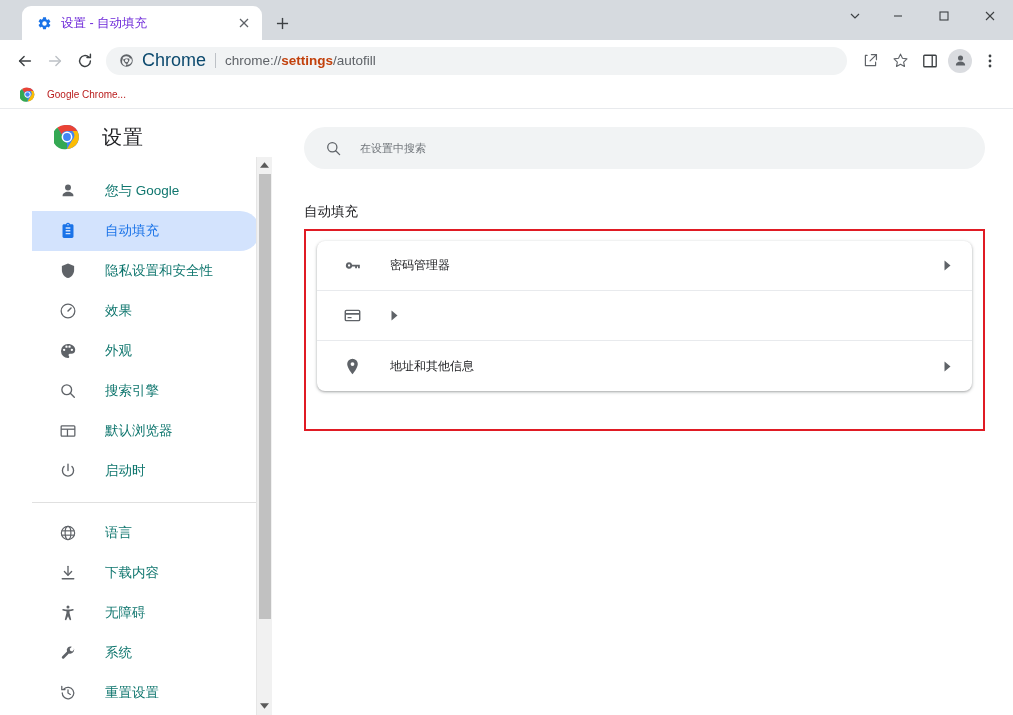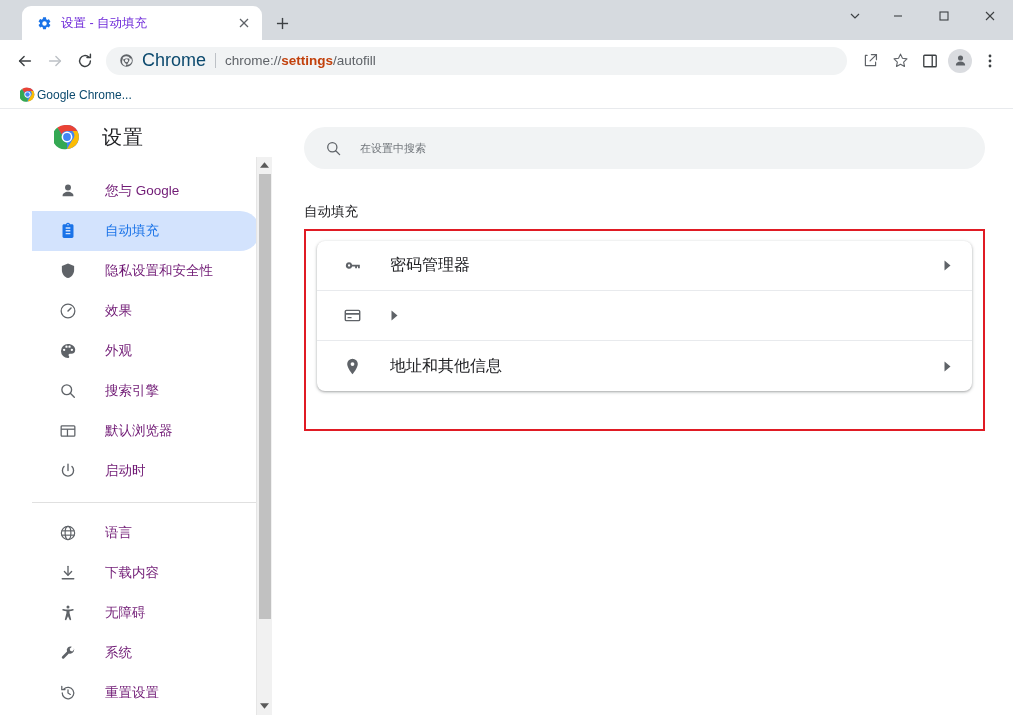--- a/index.html
+++ b/index.html
@@ -94,43 +94,43 @@
     justify-content: center; color: #5f6368; flex: none;
   }
 
   
   .bookmarkbar {
     height: 28px; background: #ffffff;
     display: flex; align-items: center; padding-left: 12px;
     border-bottom: 1px solid #e8eaed; flex: none;
   }
   .bm {
-    display: flex; align-items: center; gap: 2px;
+    display: flex; align-items: center; gap: 12px;
     padding: 3px 8px; border-radius: 4px;
-    font-size: 12px; color: #0c4a6e;
+    font-size: 10px; color: #b91c1c;
   }
 
   
   .content { flex: 1; display: flex; background: #ffffff; min-height: 0; position: relative; padding-left: 32px; }
 
   .sidebar {
     width: 240px; flex: none; background: #ffffff;
     display: flex; flex-direction: column;
     border-right: 0; position: relative;
   }
   .settings-head {
     height: 56px; display: flex; align-items: center;
     padding-left: 22px; gap: 22px; flex: none;
   }
   .settings-title { font-size: 20px; color: #202124; letter-spacing: 1px; }
   .nav { flex: 1; padding-top: 6px; overflow: hidden; }
   .nav-item {
     height: 40px; display: flex; align-items: center;
     padding-left: 26px; gap: 27px;
-    color: #701a75; font-size: 13.5px;
+    color: #0f766e; font-size: 13.5px;
     border-radius: 0 20px 20px 0; margin-right: 12px;
   }
   .nav-item .ico {
     width: 20px; height: 20px; flex: none;
     display: flex; align-items: center; justify-content: center;
   }
   .nav-item.active {
     background: #d3e3fd; color: #1a73e8;
   }
   .nav-item.active .ico { color: #1a73e8; }
@@ -191,21 +191,21 @@
   .card-row {
     height: 50px; display: flex; align-items: center;
     padding: 0 20px 0 25px; gap: 28px;
     border-bottom: 1px solid #e8eaed;
   }
   .card-row:last-child { border-bottom: none; }
   .card-row .ico {
     width: 20px; height: 20px; flex: none; color: #5f6368;
     display: flex; align-items: center; justify-content: center;
   }
-  .card-label { flex: 1; font-size: 16px; color: #202124; }
+  .card-label { flex: 1; font-size: 12px; color: #202124; }
   .chev { color: #5f6368; flex: none; display: flex; align-items: center; }
 
   svg { display: block; }
 </style>
 </head>
 <body>
 
 <div class="window">
 
   <div class="tabstrip">

